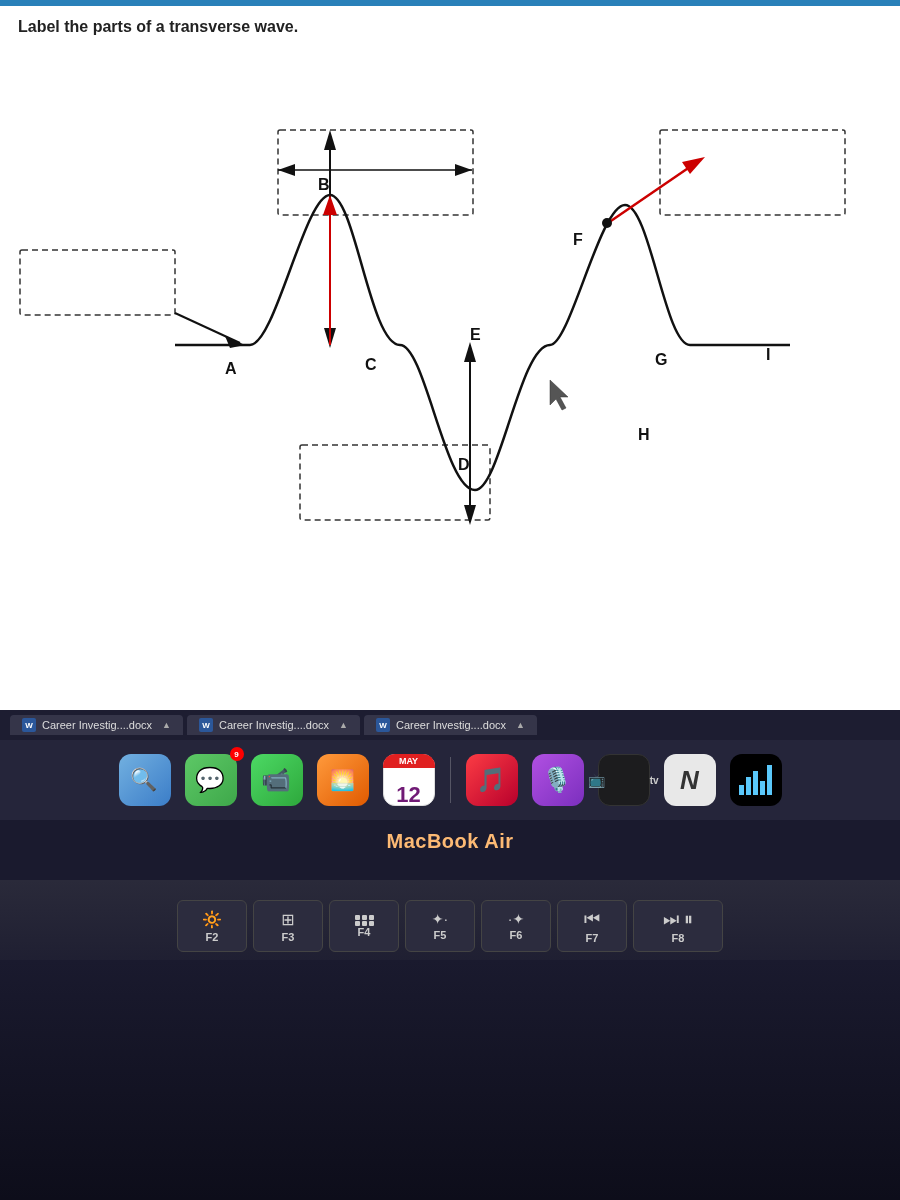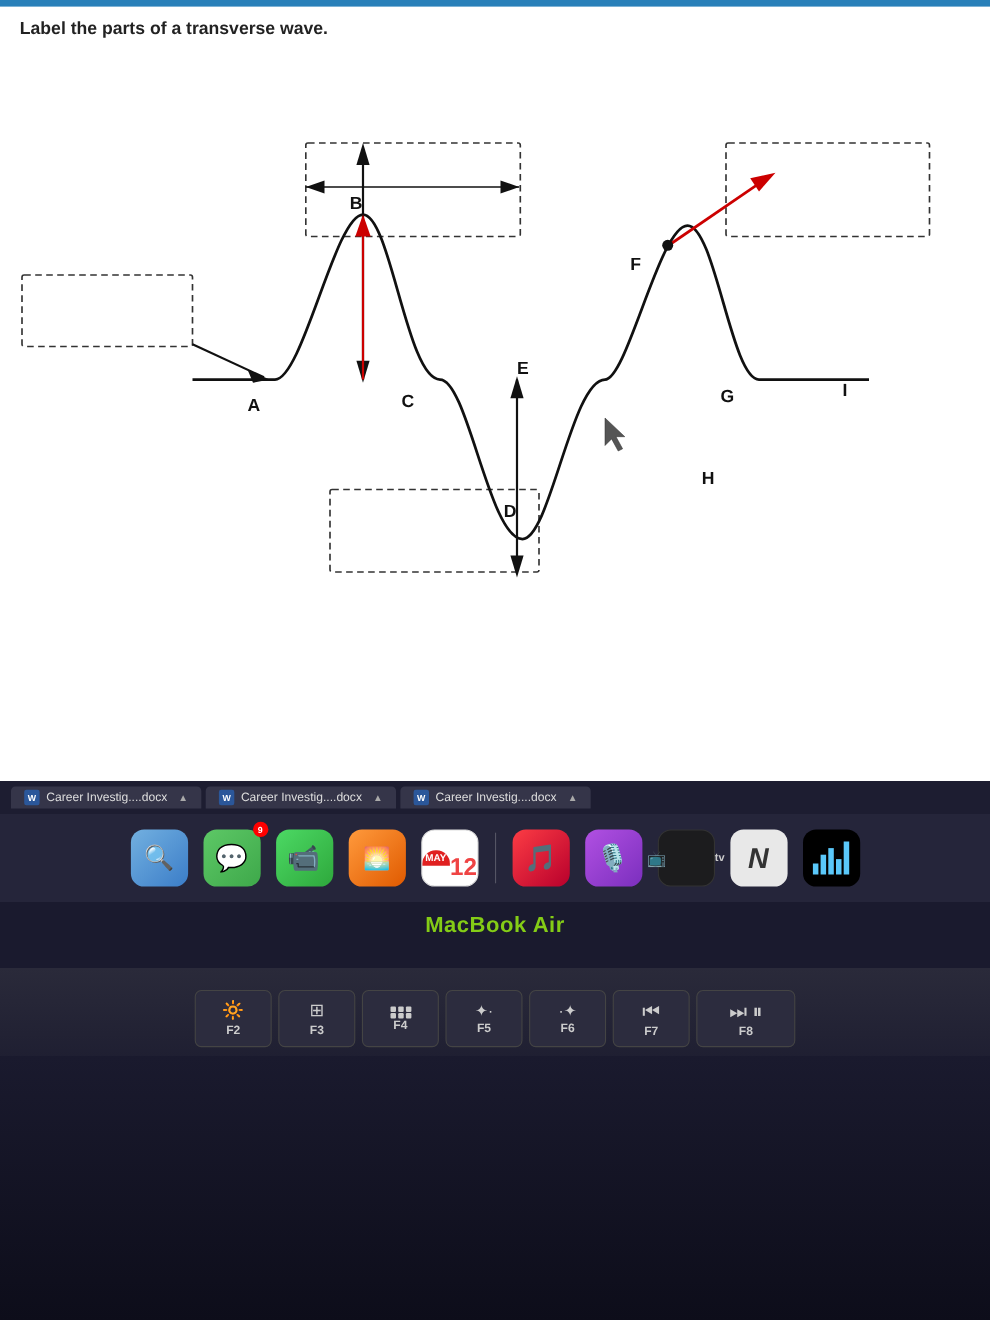--- a/index.html
+++ b/index.html
@@ -153,21 +153,21 @@
     }
 
     
     .macbook-label {
       position: absolute;
       top: 830px;
       left: 50%;
       transform: translateX(-50%);
       font-size: 20px;
       font-weight: 600;
-      color: #84cc16;
+      color: #fdba74;
       letter-spacing: 0.5px;
     }
 
     
     .keyboard-area {
       position: absolute;
       top: 880px;
       left: 0;
       width: 900px;
       height: 120px;
@@ -365,23 +365,23 @@
 
   <div class="dock-item">
     <div class="dock-item-inner" style="background: linear-gradient(135deg,#4cd964,#2ea83c);">📹</div>
   </div>
 
   <div class="dock-item">
     <div class="dock-item-inner" style="background: linear-gradient(135deg,#ff9a3c,#e05a00); font-size:20px;">🌅</div>
   </div>
 
   <div class="dock-item">
-    <div class="dock-item-inner" style="background: #fff; flex-direction:row; gap:0; border:1px solid #ddd;">
+    <div class="dock-item-inner" style="background: #fff; flex-direction:column; gap:0; border:1px solid #ddd;">
       <div style="background:#e02020; color:white; width:52px; border-radius:12px 12px 0 0; font-size:9px; text-align:center; padding:2px 0; font-weight:600;">MAY</div>
-      <div style="color:#ef4444; font-size:22px; font-weight:bold; line-height:1;margin-top:16px;">12</div>
+      <div style="color:#701a75; font-size:22px; font-weight:bold; line-height:1;margin-top:16px;">12</div>
     </div>
   </div>
 
   <div style="width:1px; height:46px; background:rgba(200,200,200,0.3); margin:0 4px;"></div>
 
   <div class="dock-item">
     <div class="dock-item-inner" style="background: linear-gradient(135deg,#fc3c44,#b8002c);">🎵</div>
   </div>
 
   <div class="dock-item">

